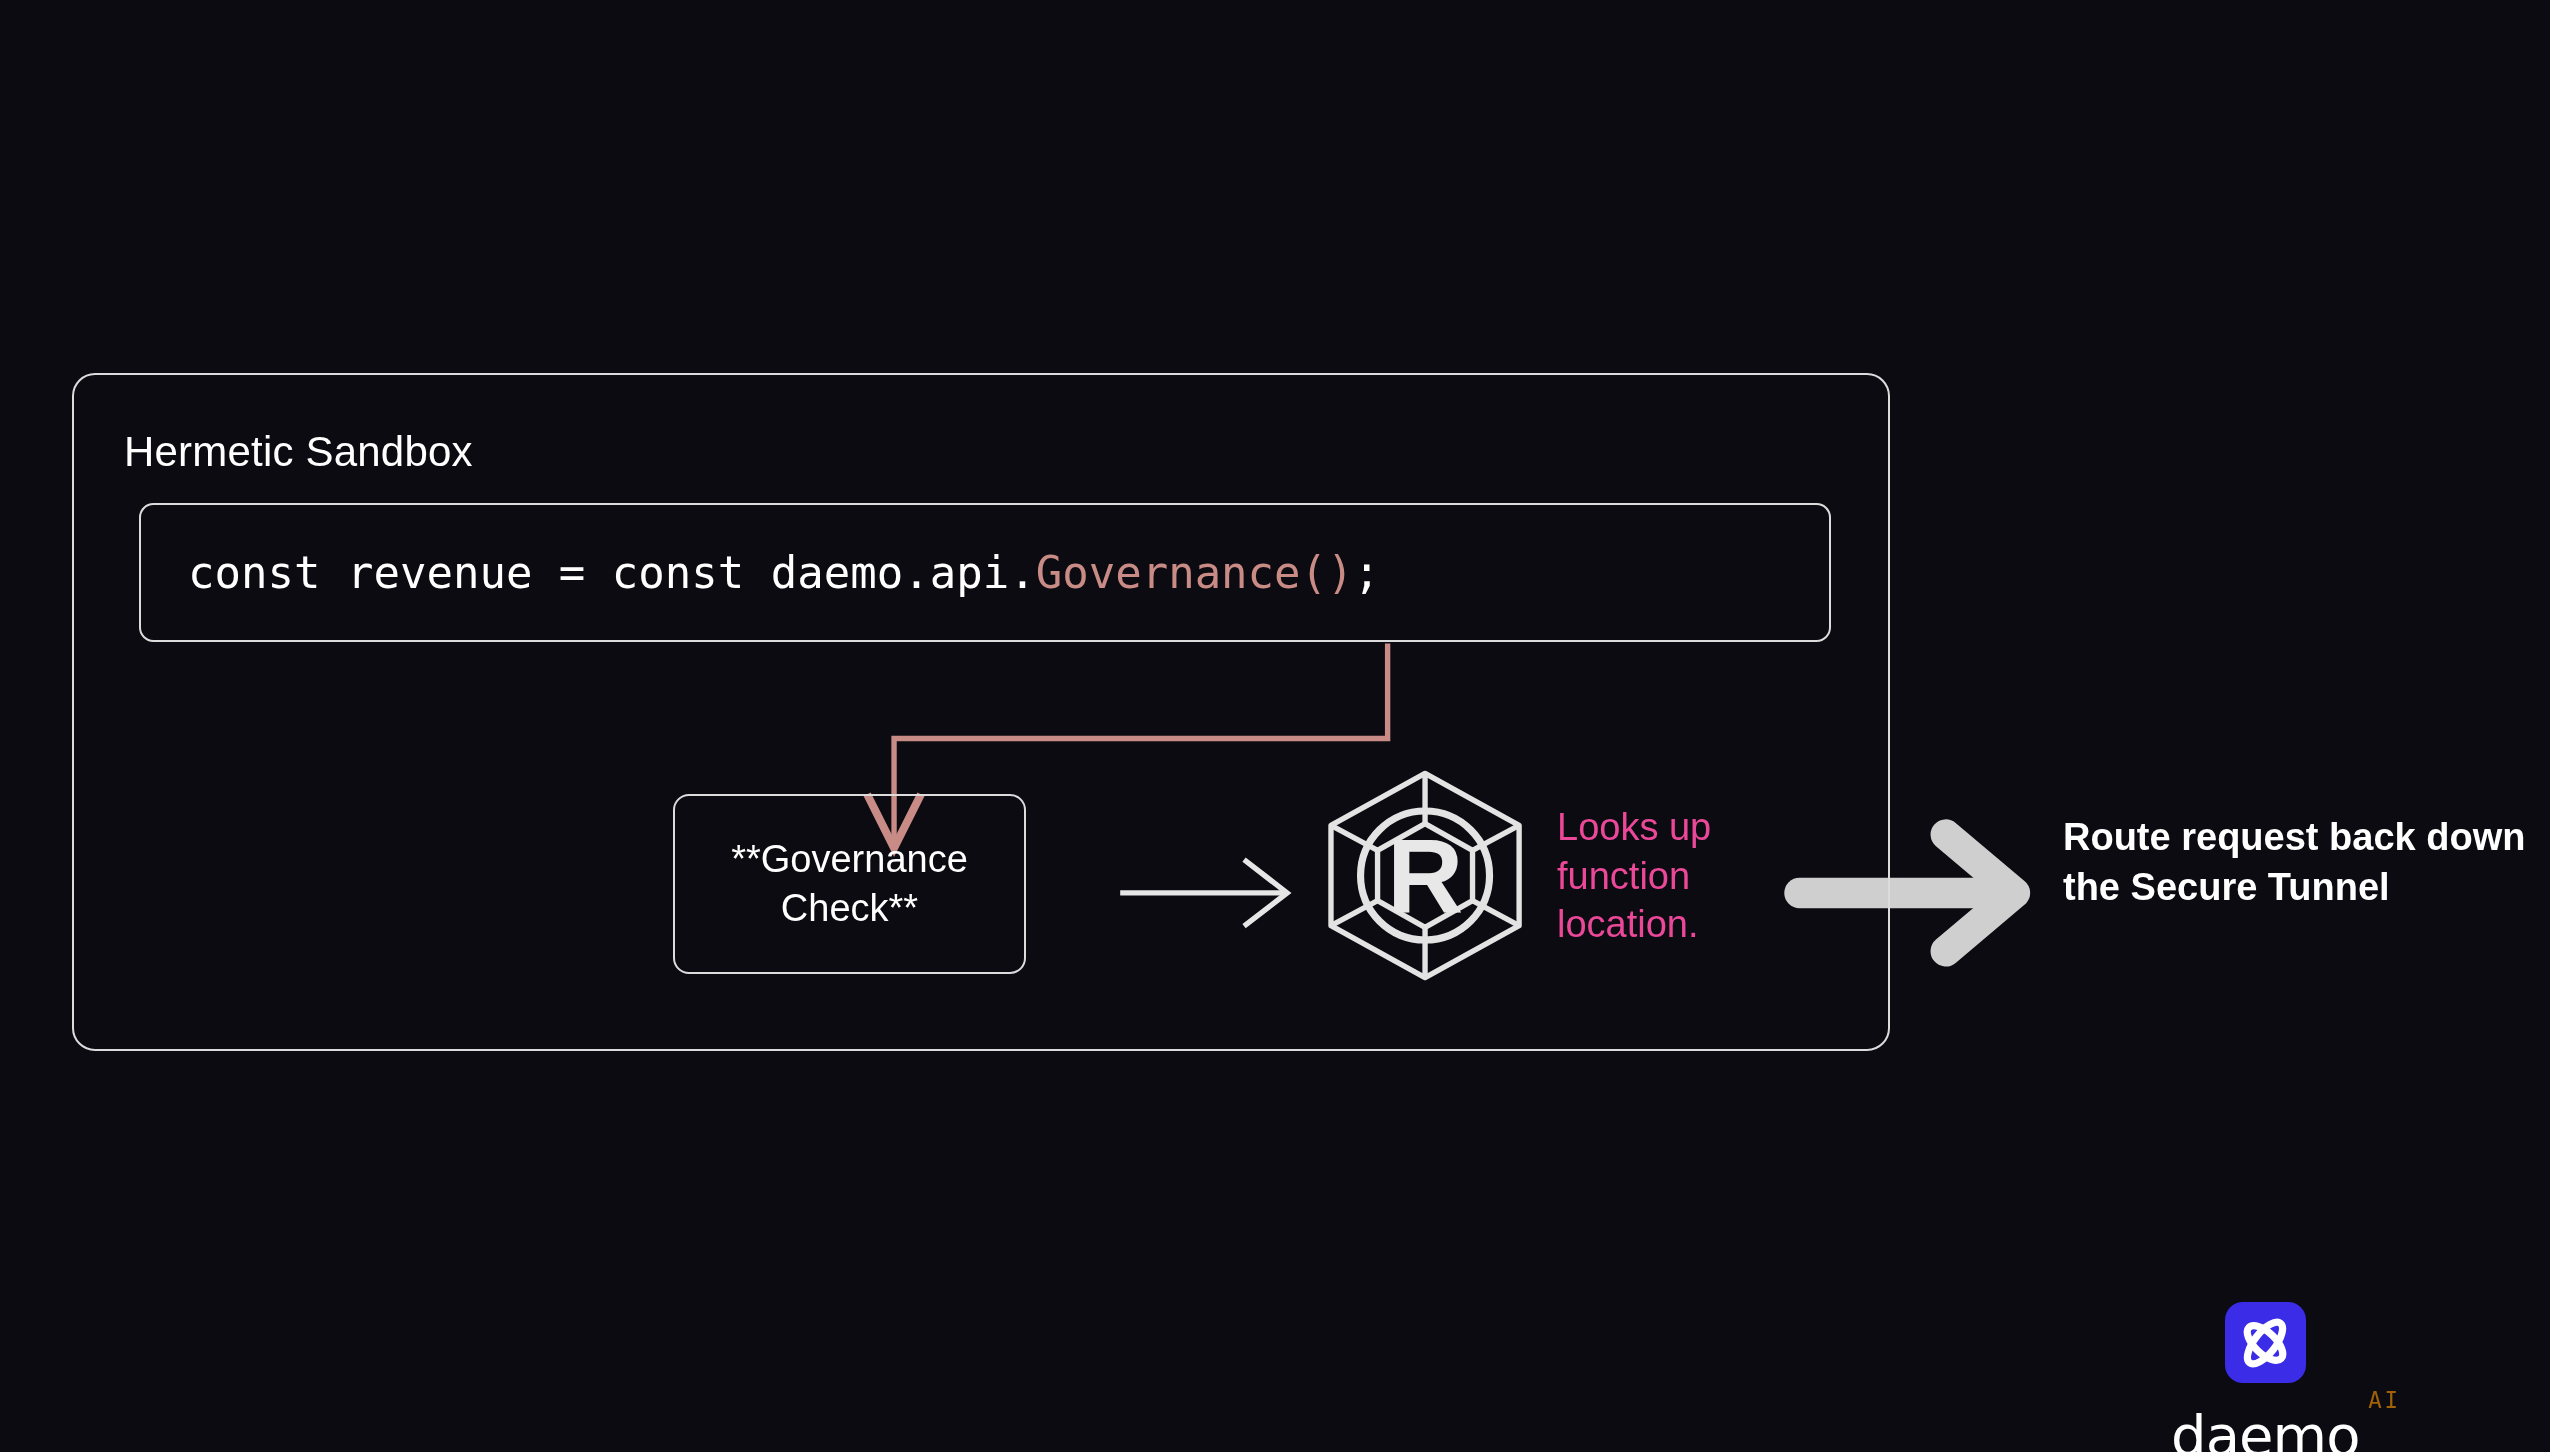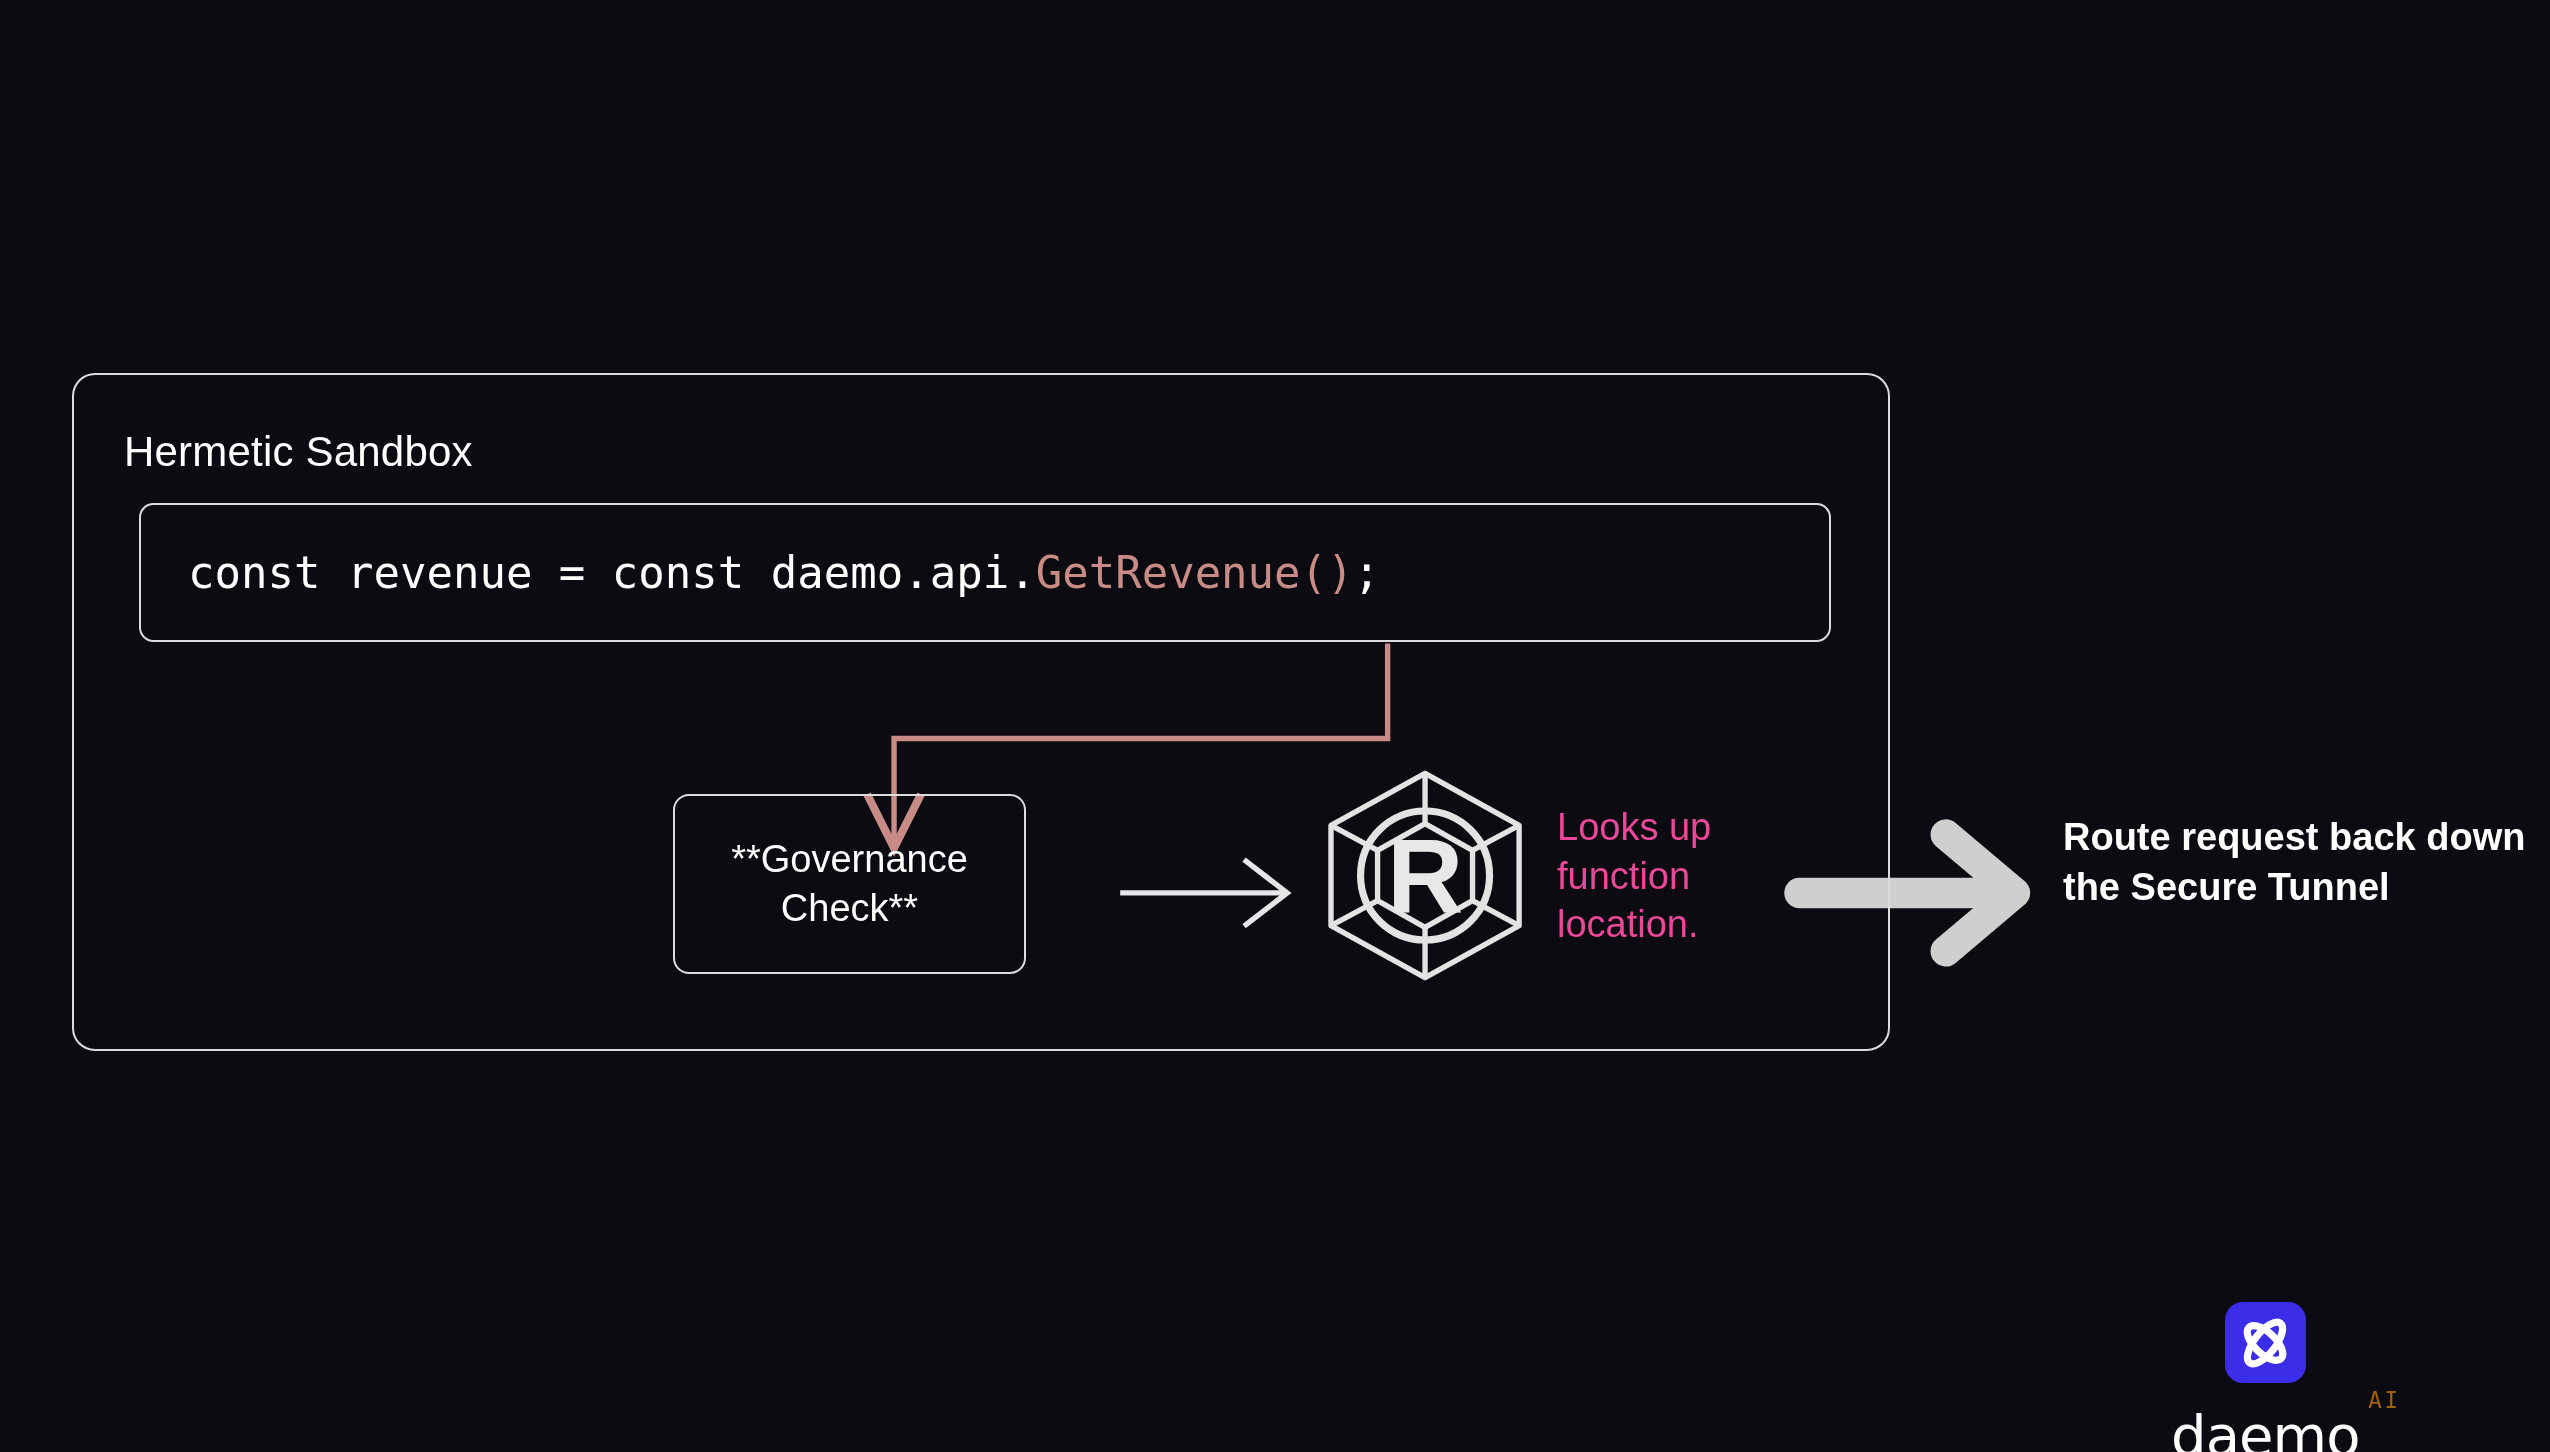--- a/index.html
+++ b/index.html
@@ -150,21 +150,21 @@
       <path d="M 2005 995 L 2218 995" fill="none" stroke="#cfcfcf" stroke-width="34" stroke-linecap="round"></path>
       <path d="M 2168 930 L 2245 995 L 2168 1060" fill="none" stroke="#cfcfcf" stroke-width="34" stroke-linecap="round" stroke-linejoin="round"></path>
     </g>
   </svg>
 
   <div class="sandbox"></div>
 
   <div class="sandbox-title">Hermetic Sandbox</div>
 
   <div class="code-box">
-    <div class="code-line"><span>const revenue = const daemo.api.</span><span class="api">GetRevenue()</span><span>;</span></div>
+    <div class="code-line"><span>const revenue = const daemo.api.</span><span class="api">Governance()</span><span>;</span></div>
   </div>
 
   <div class="gov-box">
     <div class="gov-text">
       <span>**Governance</span><br>
       <span>Check**</span>
     </div>
   </div>
 
   <div class="hexicon">

